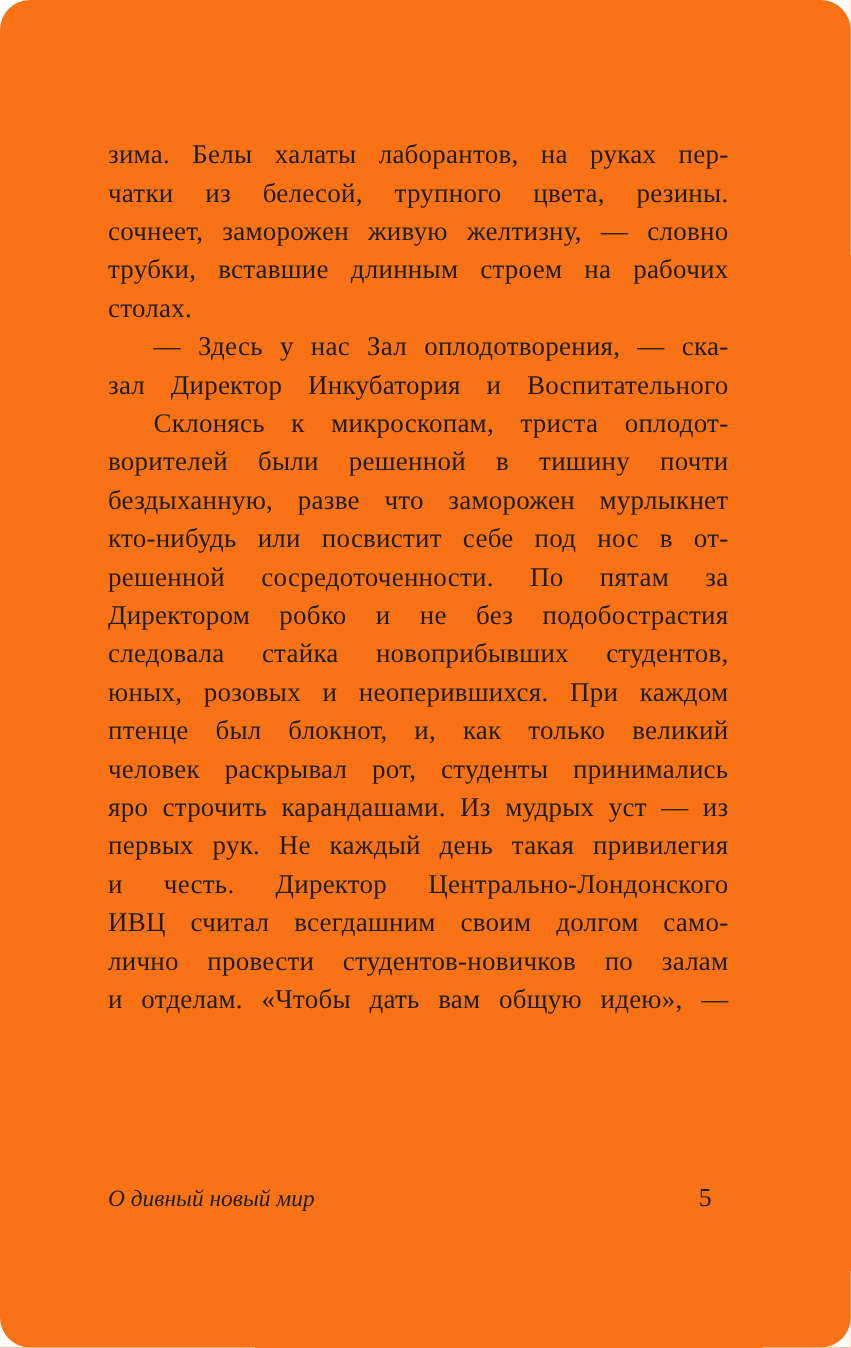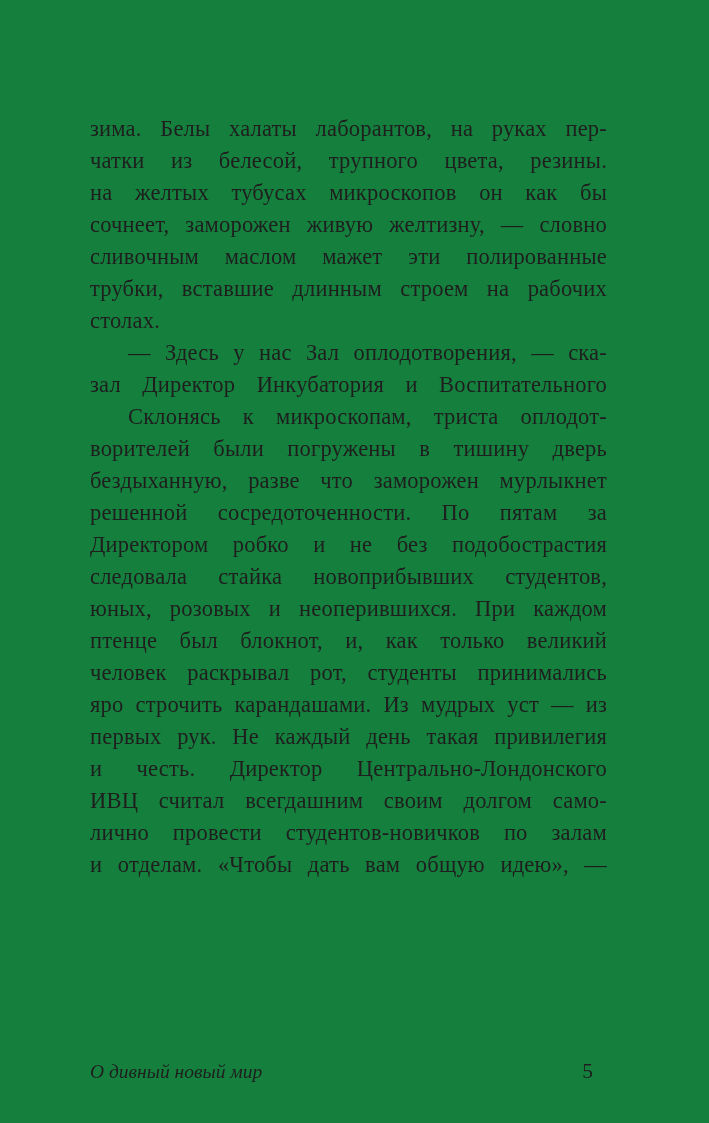--- a/index.html
+++ b/index.html
@@ -9,23 +9,24 @@
   body {
     width: 709px;
     height: 1123px;
     background: #ffffff;
     font-family: "Liberation Serif", serif;
   }
   .page {
     position: relative;
     width: 709px;
     height: 1123px;
-    background: #15803d;
+    background: #f97316;
     overflow: hidden;
     color: #1e1e1e;
+    border-radius: 25px;
   }
   .text-block {
     position: absolute;
     left: 90px;
     top: 113px;
     width: 517px;
   }
   .line {
     font-size: 22.5px;
     line-height: 32px;
@@ -39,21 +40,21 @@
     padding-left: 38px;
   }
   .line.last {
     text-align: right;
     text-align-last: left;
     -moz-text-align-last: left;
   }
   .footer {
     position: absolute;
     left: 90px;
-    top: 1057px;
+    top: 984px;
     width: 517px;
     display: flex;
     justify-content: space-between;
     align-items: baseline;
   }
   .running-title {
     font-style: italic;
     font-size: 19.5px;
     line-height: 28px;
     color: #1e1e1e;
@@ -65,30 +66,29 @@
     padding-right: 14px;
   }
 </style>
 </head>
 <body>
 
 <div class="page">
   <div class="text-block">
       <div class="line">зима. Белы халаты лаборантов, на руках пер-</div>
       <div class="line">чатки из белесой, трупного цвета, резины.</div>
-      <div class="line">на желтых тубусах микроскопов он как бы</div>
       <div class="line">сочнеет, заморожен живую желтизну, — словно</div>
-      <div class="line">сливочным маслом мажет эти полированные</div>
       <div class="line">трубки, вставшие длинным строем на рабочих</div>
       <div class="line last">столах.</div>
       <div class="line indent">— Здесь у нас Зал оплодотворения, — ска-</div>
       <div class="line">зал Директор Инкубатория и Воспитательного</div>
       <div class="line indent">Склонясь к микроскопам, триста оплодот-</div>
-      <div class="line">ворителей были погружены в тишину дверь</div>
+      <div class="line">ворителей были решенной в тишину почти</div>
       <div class="line">бездыханную, разве что заморожен мурлыкнет</div>
+      <div class="line">кто-нибудь или посвистит себе под нос в от-</div>
       <div class="line">решенной сосредоточенности. По пятам за</div>
       <div class="line">Директором робко и не без подобострастия</div>
       <div class="line">следовала стайка новоприбывших студентов,</div>
       <div class="line">юных, розовых и неоперившихся. При каждом</div>
       <div class="line">птенце был блокнот, и, как только великий</div>
       <div class="line">человек раскрывал рот, студенты принимались</div>
       <div class="line">яро строчить карандашами. Из мудрых уст — из</div>
       <div class="line">первых рук. Не каждый день такая привилегия</div>
       <div class="line">и честь. Директор Центрально-Лондонского</div>
       <div class="line">ИВЦ считал всегдашним своим долгом само-</div>

